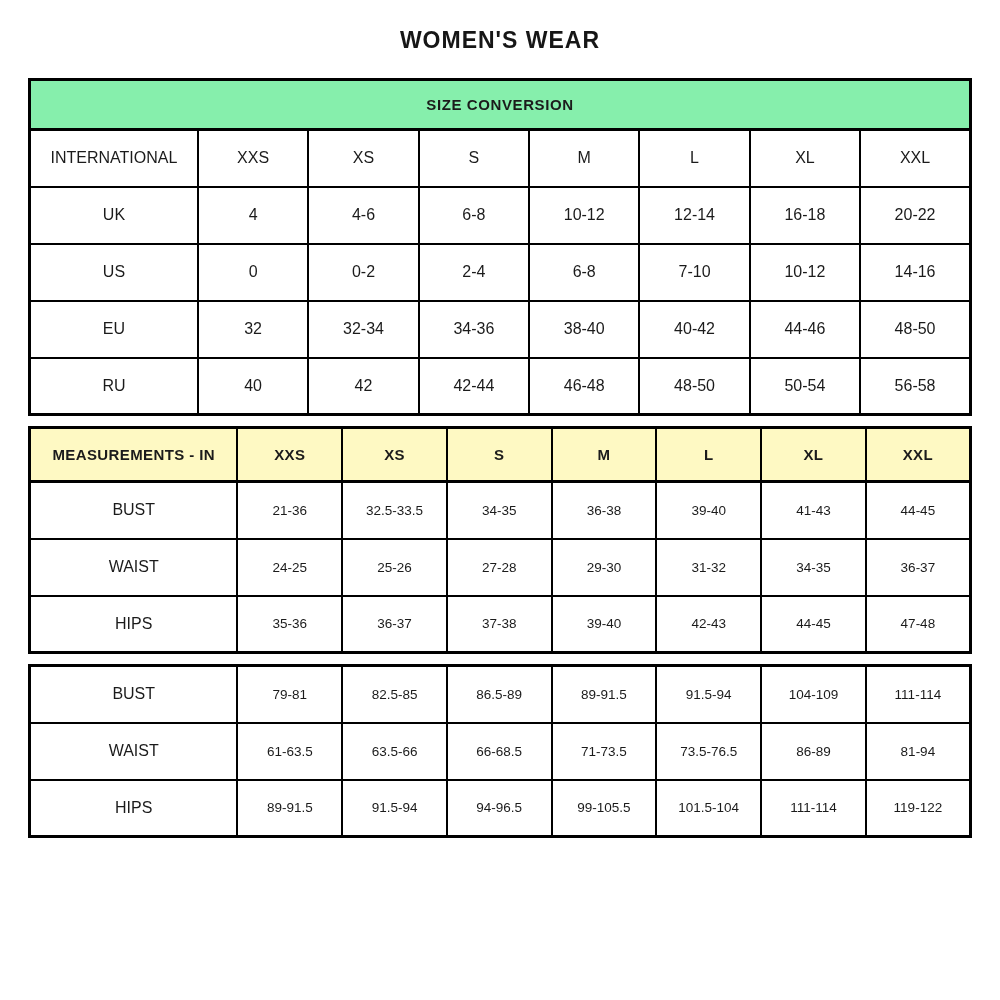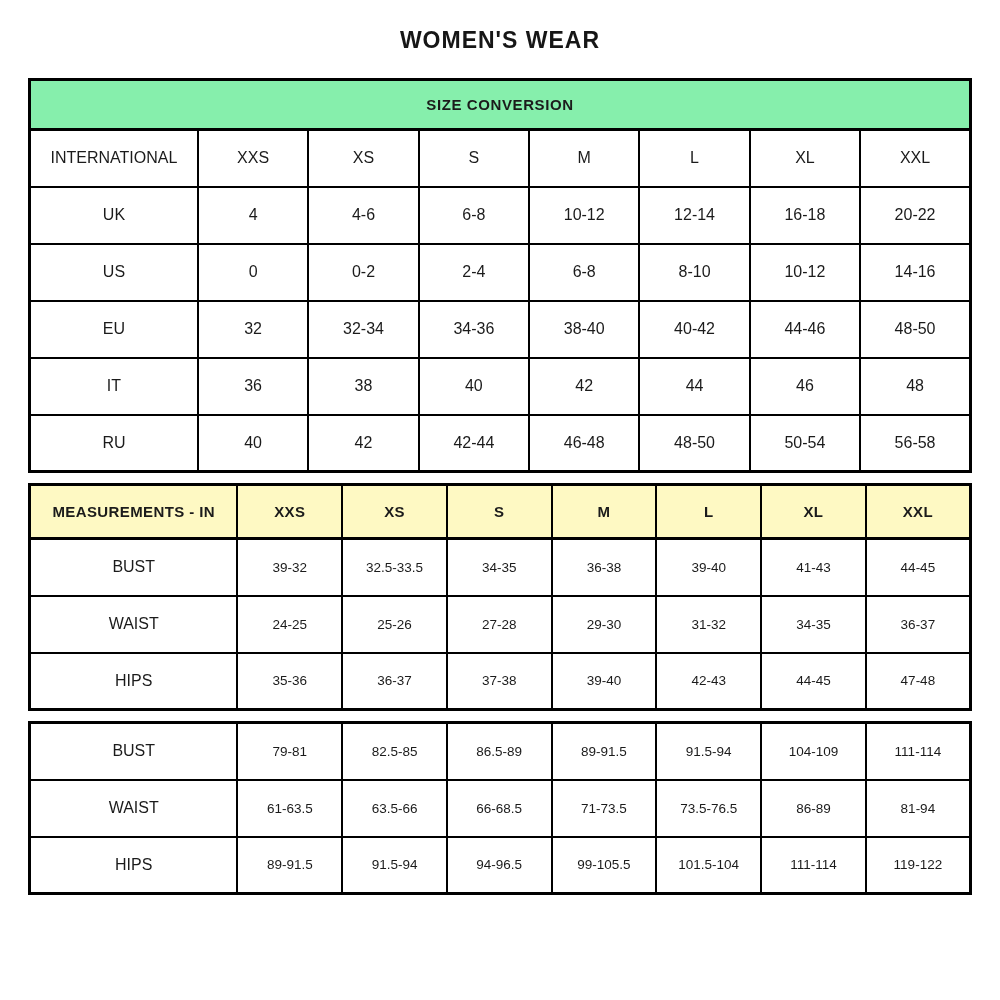--- a/index.html
+++ b/index.html
@@ -105,43 +105,33 @@
           <td class="val">12-14</td>
           <td class="val">16-18</td>
           <td class="val">20-22</td>
         </tr>
         <tr>
           <td class="label-col">US</td>
           <td class="val">0</td>
           <td class="val">0-2</td>
           <td class="val">2-4</td>
           <td class="val">6-8</td>
-          <td class="val">8-10</td>
+          <td class="val">7-10</td>
           <td class="val">10-12</td>
           <td class="val">14-16</td>
         </tr>
         <tr>
           <td class="label-col">EU</td>
           <td class="val">32</td>
           <td class="val">32-34</td>
           <td class="val">34-36</td>
           <td class="val">38-40</td>
           <td class="val">40-42</td>
           <td class="val">44-46</td>
           <td class="val">48-50</td>
-        </tr>
-        <tr>
-          <td class="label-col">IT</td>
-          <td class="val">36</td>
-          <td class="val">38</td>
-          <td class="val">40</td>
-          <td class="val">42</td>
-          <td class="val">44</td>
-          <td class="val">46</td>
-          <td class="val">48</td>
         </tr>
         <tr>
           <td class="label-col">RU</td>
           <td class="val">40</td>
           <td class="val">42</td>
           <td class="val">42-44</td>
           <td class="val">46-48</td>
           <td class="val">48-50</td>
           <td class="val">50-54</td>
           <td class="val">56-58</td>
@@ -160,21 +150,21 @@
           <th>XXS</th>
           <th>XS</th>
           <th>S</th>
           <th>M</th>
           <th>L</th>
           <th>XL</th>
           <th>XXL</th>
         </tr>
         <tr>
           <td class="label-col">BUST</td>
-          <td class="val">39-32</td>
+          <td class="val">21-36</td>
           <td class="val">32.5-33.5</td>
           <td class="val">34-35</td>
           <td class="val">36-38</td>
           <td class="val">39-40</td>
           <td class="val">41-43</td>
           <td class="val">44-45</td>
         </tr>
         <tr>
           <td class="label-col">WAIST</td>
           <td class="val">24-25</td>

